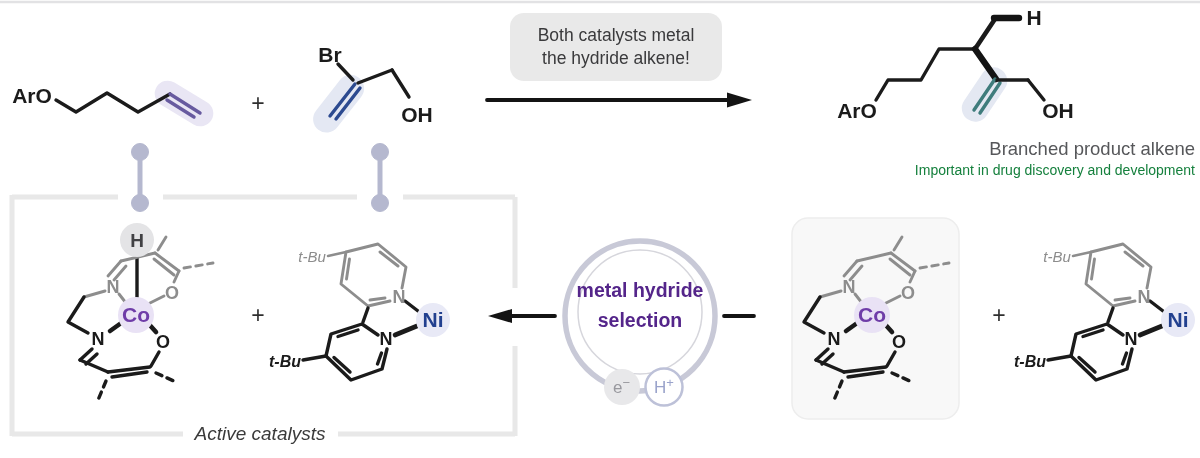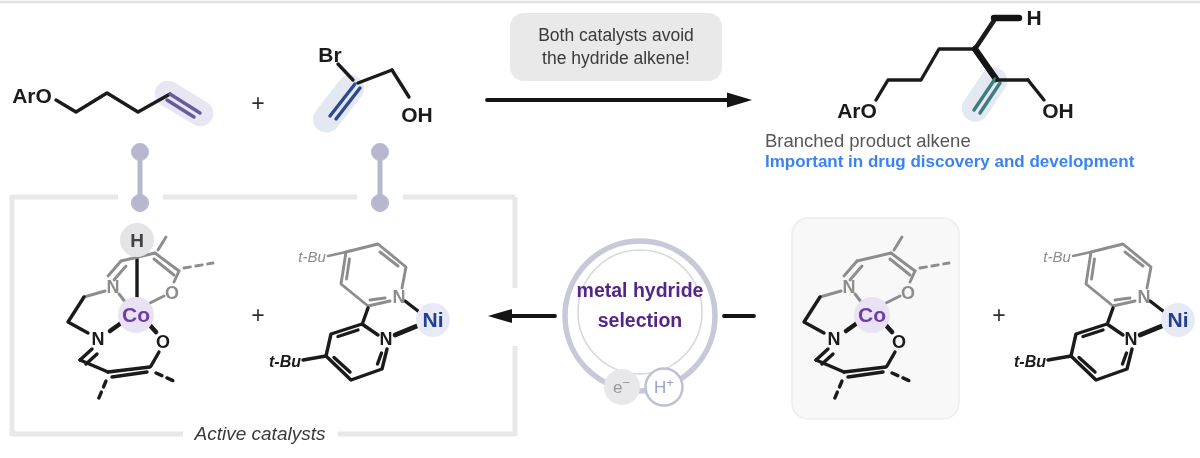--- a/index.html
+++ b/index.html
@@ -34,23 +34,23 @@
   .plus{font-size:23px;fill:#2e2e2e;text-anchor:middle;}
   .cyc{font-weight:bold;font-size:19.5px;fill:#54258a;text-anchor:middle;}
   .ion{font-size:17px;fill:#98989e;}
   .ionh{fill:#9aa3cb;}
   .boxcap{font-style:italic;font-size:19px;fill:#3a3a3a;text-anchor:middle;}
 
   
   .callout{position:absolute;left:510px;top:13px;width:212px;height:68px;background:#e9e9e9;
            border-radius:14px;color:#3a3a3c;font-size:17.5px;line-height:23px;text-align:center;
            padding-top:11px;box-sizing:border-box;}
-  .prodcap{position:absolute;left:765px;top:130px;width:430px;text-align:left;}
+  .prodcap{position:absolute;left:765px;top:138px;width:430px;text-align:right;}
   .prodcap .l1{font-size:18.5px;color:#56575a;line-height:21px;}
-  .prodcap .l2{font-size:17px;color:#3b82f6;font-weight:bold;line-height:22px;}
+  .prodcap .l2{font-size:14px;color:#15803d;font-weight:normal;line-height:22px;}
 </style>
 </head>
 <body>
 
 <div id="canvas">
 <svg width="1200" height="458" viewBox="0 0 1200 458">
 
   <defs>
 
     <g id="co-ligand">
@@ -217,21 +217,21 @@
   </g>
 
   <use href="#co-ligand" transform="translate(736,0)"></use>
 
   <text class="plus" x="999" y="323">+</text>
 
   <use href="#ni-ligand" transform="translate(745,0)"></use>
 </svg>
 
 <div class="callout">
-  <div>Both catalysts avoid</div>
+  <div>Both catalysts metal</div>
   <div>the hydride alkene!</div>
 </div>
 
 <div class="prodcap">
   <div class="l1">Branched product alkene</div>
   <div class="l2">Important in drug discovery and development</div>
 </div>
 </div>
 
 </body></html>

